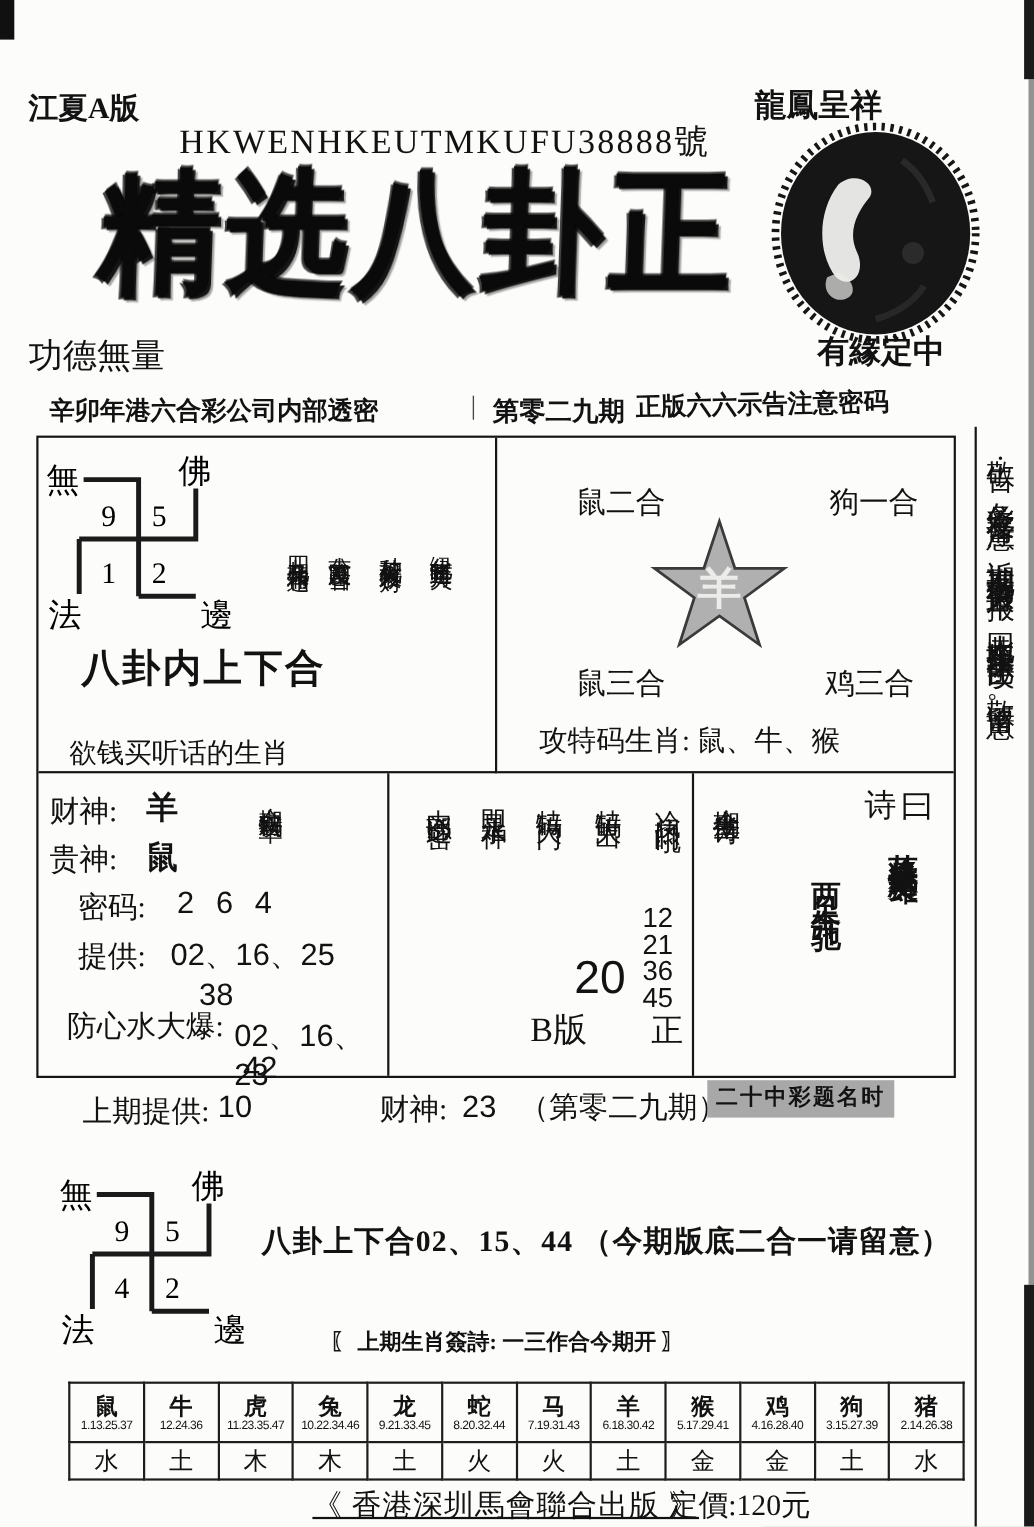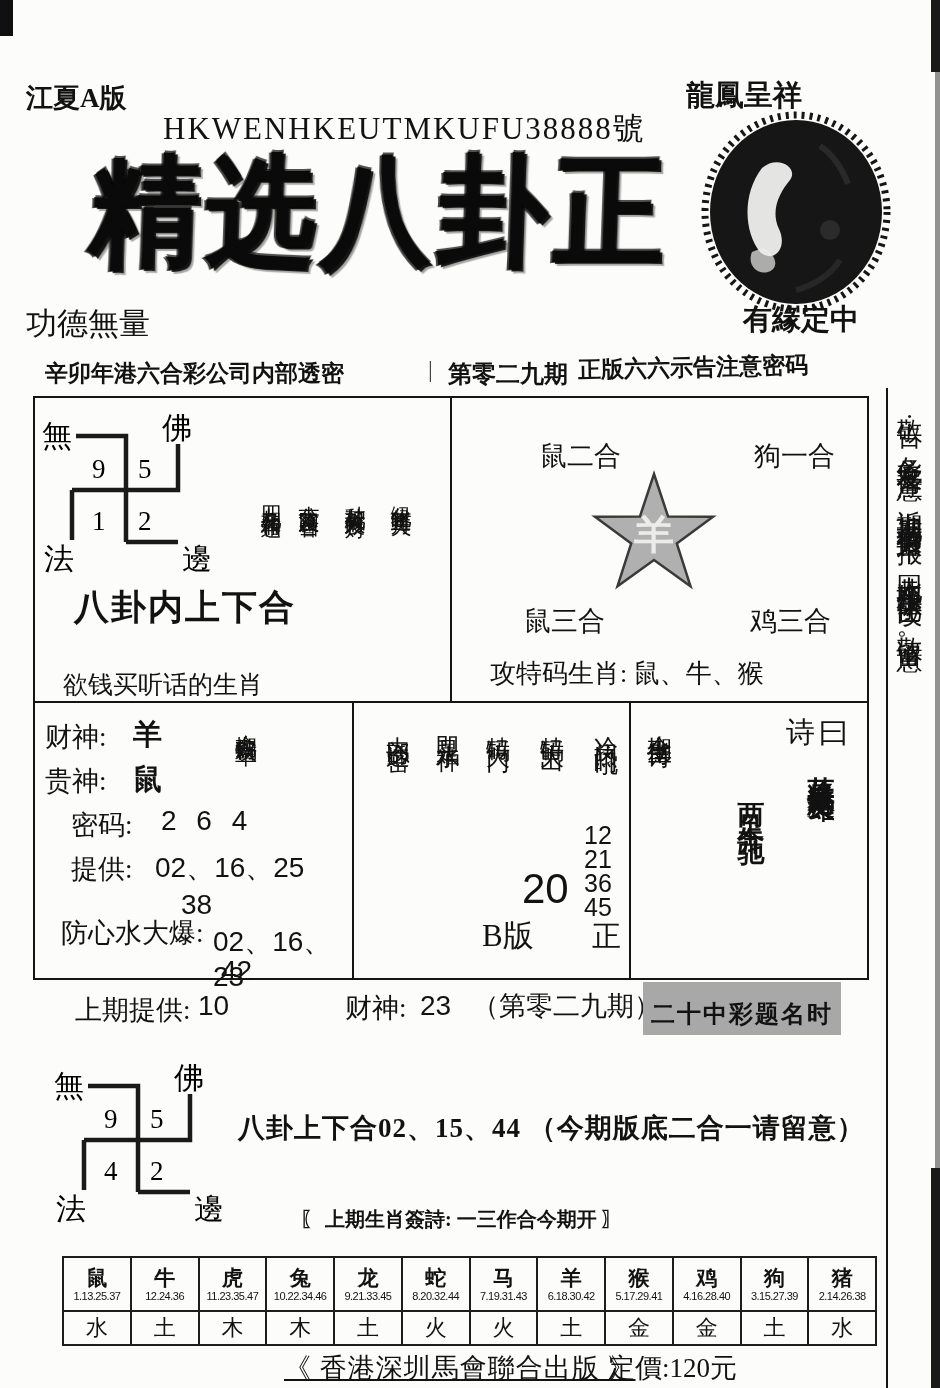--- a/index.html
+++ b/index.html
@@ -62,21 +62,21 @@
   .poet-hd { left:153px; top:10px; font-size:29px; letter-spacing:4px; }
   .poet-l1 { left:170px; top:52px; font-size:27px; font-weight:bold; letter-spacing:3px; }
   .poet-l2 { left:100px; top:78px; font-size:27px; font-weight:bold; letter-spacing:12px; }
 
   
   .prev-label { left:75px; top:992px; font-size:27px; }
   .prev-val { left:198px; top:990px; font-size:28px; }
   .prev-cs-label { left:345px; top:990px; font-size:27px; }
   .prev-cs-val { left:420px; top:990px; font-size:28px; }
   .prev-issue { left:472px; top:988px; font-size:27px; }
-  .prev-highlight { left:643px; top:982px; padding:16px 8px 5px 8px; font-size:24px; font-weight:bold; letter-spacing:2px; }
+  .prev-highlight { left:643px; top:982px; padding:2px 8px 5px 8px; font-size:20px; font-weight:bold; letter-spacing:2px; }
 
   
   .bagua2 { left:52px; top:1056px; }
   .combo-line { left:238px; top:1110px; font-size:27px; font-weight:bold; letter-spacing:1px; }
   .sign-line { left:300px; top:1206px; font-size:20px; font-weight:bold; }
 
   
   .ztable { left:62px; top:1256px; width:815px; border-collapse:collapse; table-layout:fixed;
             font-family:"Liberation Serif","DejaVu Serif",serif; }
   .ztable td { border:2px solid #1d1d1d; text-align:center; padding:0; vertical-align:middle; }
@@ -158,21 +158,21 @@
       </svg>
       <div class="abs v poem-col" style="left:352px;">绿化时逢三月天</div>
       <div class="abs v poem-col" style="left:306px;">种花栽树人发财</div>
       <div class="abs v poem-col" style="left:260px;">十分雨路及当春</div>
       <div class="abs v poem-col" style="left:222px;">四九相合又相通</div>
       <div class="abs bold-call" style="left:6px;top:186px;">八卦内上下合</div>
       <div class="abs hint-line">欲钱买听话的生肖</div>
     </div>
 
     <div class="abs cell-tr">
-      <div class="abs combo" style="left:88px;top:40px;">鼠二合</div>
+      <div class="abs combo" style="left:72px;top:40px;">鼠二合</div>
       <div class="abs combo" style="left:302px;top:40px;">狗一合</div>
       <svg class="abs" style="left:132px;top:64px;" width="140" height="140" viewBox="0 0 140 140">
         <polygon points="70,12 84.1,54.6 129,54.8 92.8,81.4 106.5,124.2 70,98 33.5,124.2 47.2,81.4 11,54.8 55.9,54.6" fill="#b0b0b0" stroke="#3a3a3a" stroke-width="2.5"></polygon>
         <text x="70" y="86" text-anchor="middle" font-size="40" font-weight="bold" fill="#ececea">羊</text>
       </svg>
       <div class="abs combo" style="left:72px;top:205px;">鼠三合</div>
       <div class="abs combo" style="left:298px;top:205px;">鸡三合</div>
       <div class="abs zline">攻特码生肖: 鼠、牛、猴</div>
     </div>
 

